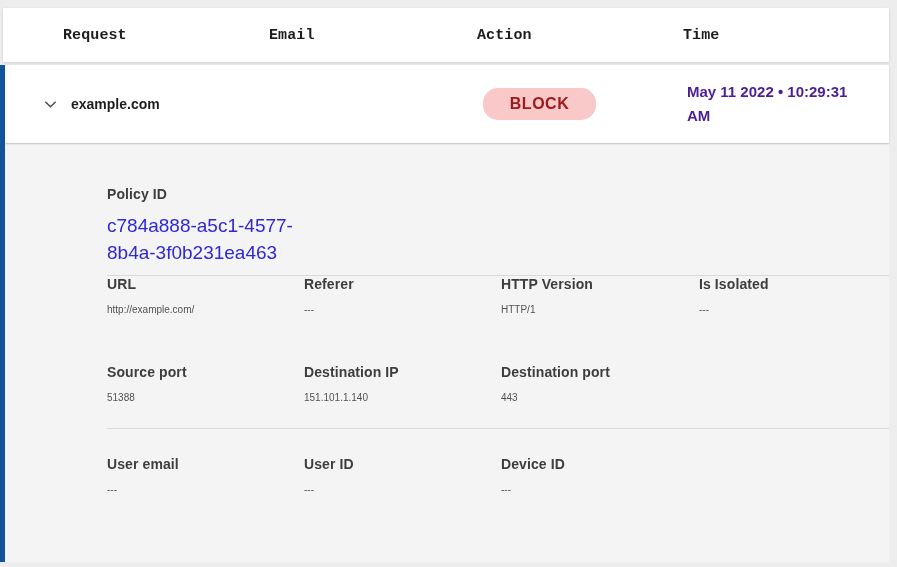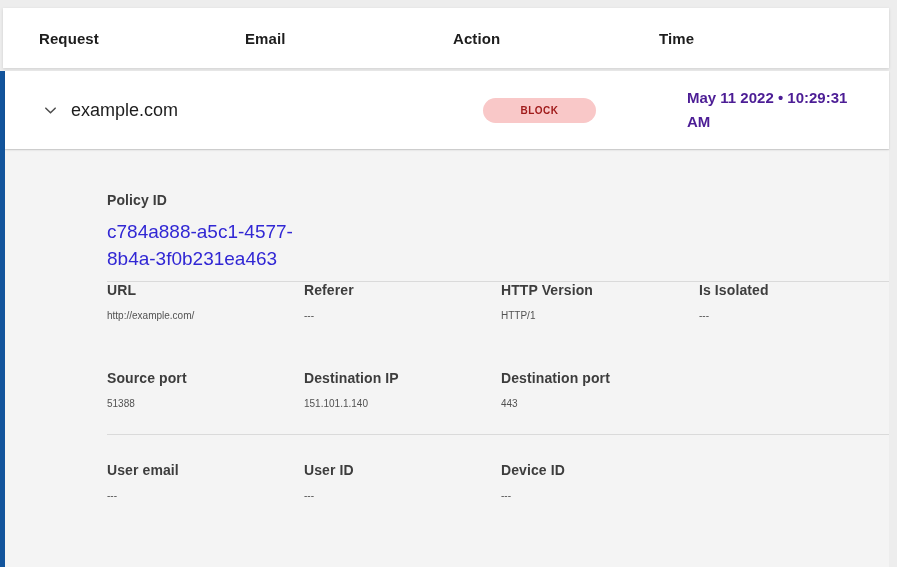--- a/index.html
+++ b/index.html
@@ -7,27 +7,28 @@
     width: 897px; height: 567px;
     background: #ededed;
     font-family: "Liberation Sans", "DejaVu Sans", sans-serif;
     overflow: hidden;
     -webkit-font-smoothing: antialiased;
   }
 
   
   .header-card {
     margin: 8px 8px 3px 3px;
-    height: 60px;
+    height: 54px;
     background: #ffffff;
     display: grid;
     grid-template-columns: 206px 208px 206px 1fr;
     align-items: center;
-    padding-left: 36px;
+    padding-left: 60px;
     box-shadow: 0 1px 3px rgba(0,0,0,0.13);
+    font-family: Liberation Mono, monospace;
   }
   .col-header {
     font-size: 15px;
     font-weight: 700;
     color: #1d1d1d;
     letter-spacing: 0.1px;
   }
 
   
   .row-wrap {
@@ -52,30 +53,30 @@
     z-index: 2;
     cursor: pointer;
   }
   .request-cell { display: flex; align-items: center; gap: 13px; }
   .chevron-btn {
     width: 16px; height: 16px;
     display: inline-flex; align-items: center; justify-content: center;
     background: none; border: none; padding: 0; cursor: pointer;
     color: #4d4d4d;
   }
-  .request-text { font-size: 18px; color: #1d1d1d; }
+  .request-text { font-size: 14px; color: #1d1d1d; font-weight: bold; }
   .badge {
     display: inline-block;
     margin-left: 2px;
     width: 113px;
     padding: 7px 0;
     text-align: center;
     background: #F9C8C8;
     color: #A01B1B;
-    font-size: 10px;
+    font-size: 16px;
     font-weight: 700;
     letter-spacing: 0.5px;
     border-radius: 15px;
   }
   .time-cell {
     font-size: 15px;
     color: #4c1d95;
     line-height: 24px;
     max-width: 180px;
     font-weight: bold;

